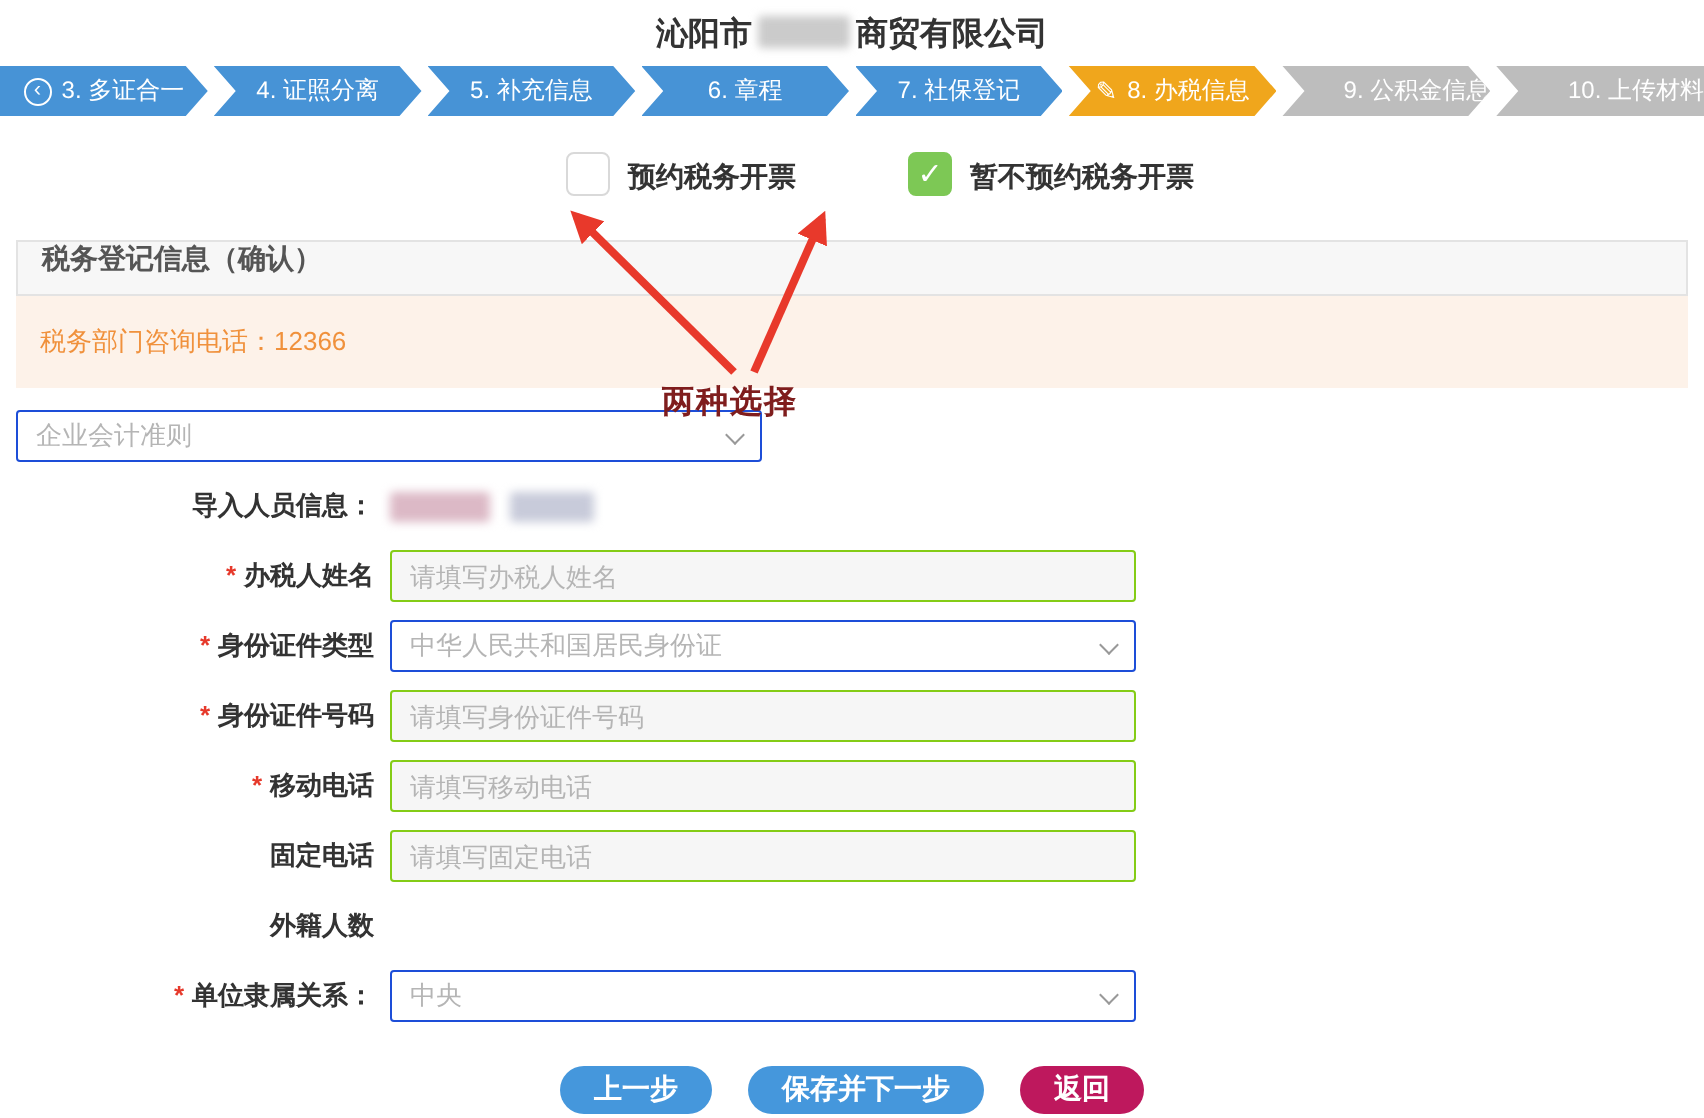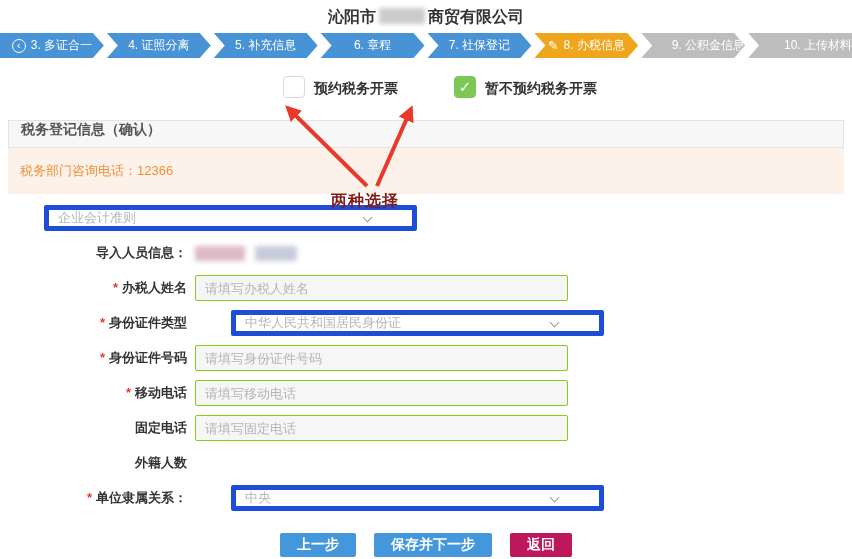--- a/index.html
+++ b/index.html
@@ -59,40 +59,40 @@
   
   .form { padding-top:11px; }
   .form-row { display:flex; align-items:center; height:26px; margin-bottom:9px; }
   .form-label {
     width:187px; text-align:right; padding-right:8px;
     font-size:13px; font-weight:bold; color:#333; white-space:nowrap;
   }
   .form-label.required::before { content:"*"; color:#e6392b; margin-right:4px; font-weight:bold; }
   .ctrl { width:373px; height:26px; position:relative; }
   .select-box {
-    width:100%; height:100%; background:#fff; border:5px solid #1d4ed8; border-radius:2px;
-    display:flex; align-items:center; padding:0 24px 0 9px; cursor:pointer;margin-left:36px;
+    width:100%; height:100%; background:#fff; border:1px solid #1d4ed8; border-radius:2px;
+    display:flex; align-items:center; padding:0 24px 0 9px; cursor:pointer;
   }
   .select-value { font-size:13px; color:#b5b5b5; overflow:hidden; white-space:nowrap; }
   .chev { position:absolute; right:10px; top:9px; width:7px; height:7px;
           border-right:1.5px solid #999; border-bottom:1.5px solid #999; transform:rotate(45deg); }
   .text-input {
     width:100%; height:100%; background:#f6f6f6; border:1px solid #84cc16; border-radius:2px;
     font-size:13px; color:#0369a1; padding:0 9px; outline:none;
     font-family:"Liberation Sans","DejaVu Sans",sans-serif;
   }
   .text-input::placeholder { color:#b5b5b5; opacity:1; }
   .plain-row { display:flex; align-items:center; gap:10px; height:26px; }
   .redact.p1 { width:50px; height:15px; background:#dcb9c6; filter:blur(2.5px); }
   .redact.p2 { width:42px; height:15px; background:#c8cbda; filter:blur(2.5px); }
 
   
   .btn-row { display:flex; justify-content:center; gap:18px; margin-top:22px; height:24px; }
   .btn {
-    border:none; border-radius:2px; color:#fff; font-size:14px; font-weight:bold;
+    border:none; border-radius:12px; color:#fff; font-size:14px; font-weight:bold;
     padding:0 17px; height:24px; cursor:pointer;
     font-family:"Liberation Sans","DejaVu Sans",sans-serif;
   }
   .btn.blue { background:#4597dc; }
   .btn.green { background:#be185d; }
 
   
   .bottom-line { margin-top:6px; height:3px; background:#2e9bd6; }
 
   

